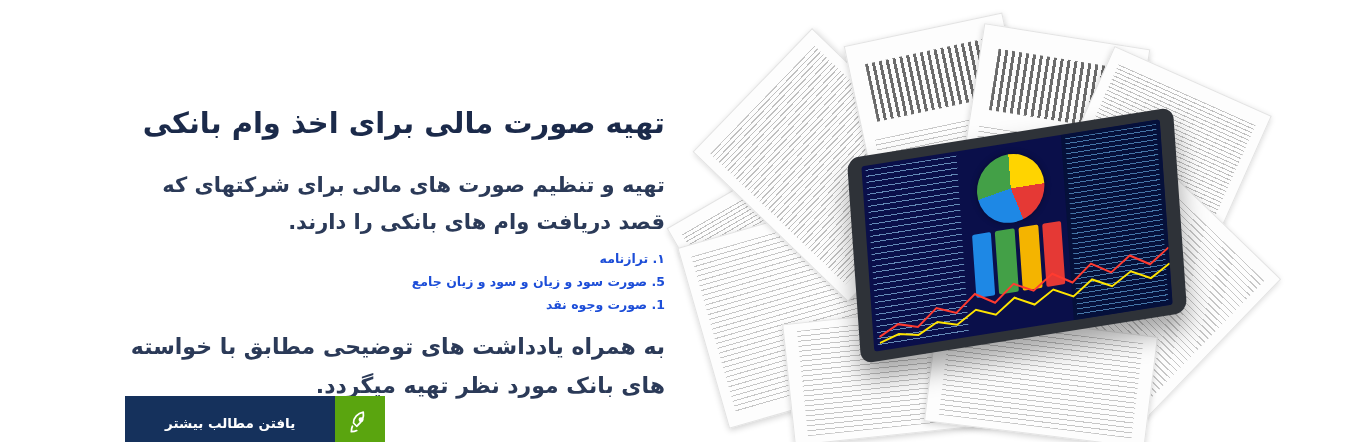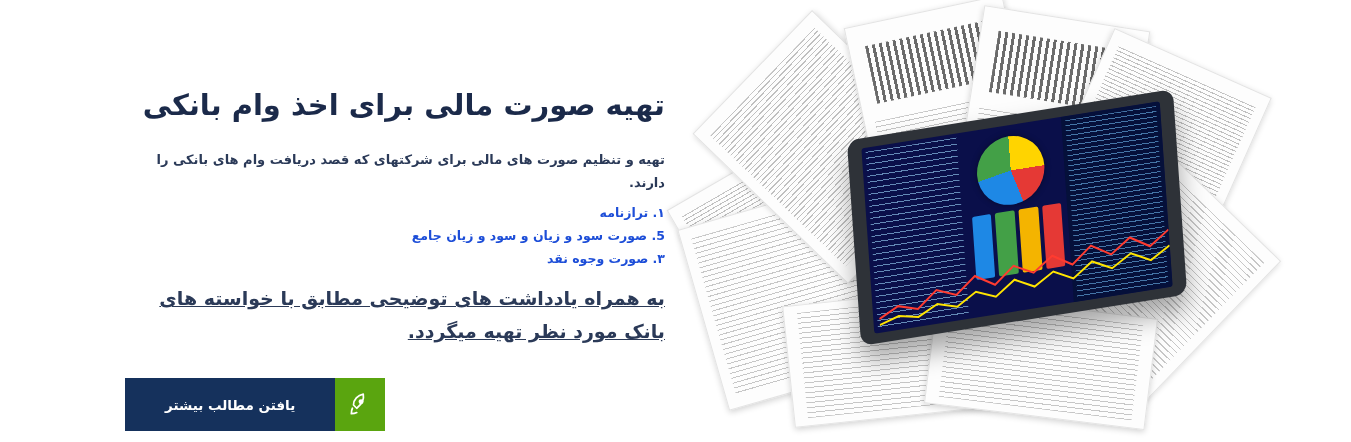--- a/index.html
+++ b/index.html
@@ -8,20 +8,21 @@
     background:#ffffff;
     font-family:"DejaVu Sans","Liberation Sans",sans-serif;
     overflow:hidden;
     position:relative;
   }
   .page{
     position:relative;
     width:1351px;height:346px;
     display:flex;
     flex-direction:row-reverse;
+    margin-top:18px;
   }
 
   
   .visual{
     position:absolute;
     left:690px;top:0;
     width:661px;height:442px;
   }
   .paper-stack{
     position:absolute;
@@ -112,41 +113,40 @@
   h1{
     margin:0;
     font-size:29px;
     line-height:1.35;
     color:#1b2a4a;
     font-weight:700;
     letter-spacing:0;
   }
   .lead{
     margin:24px 0 0 0;
-    font-size:13px;
+    font-size:21px;
     line-height:1.75;
     color:#2b3a58;
     font-weight:700;
   }
   ol.items{
     margin:6px 0 0 0;
     padding:0;
     list-style:none;
     font-size:12.5px;
     line-height:1.85;
     color:#1d4ed8;
     font-weight:700;
   }
   .tail{
     margin:12px 0 0 0;
-    font-size:19px;
+    font-size:22px;
     line-height:1.75;
     color:#2b3a58;
     font-weight:700;
-    text-decoration:underline;
   }
 
   
   .cta{
     position:absolute;
     left:125px;top:378px;
     display:flex;
     flex-direction:row-reverse;
     height:53px;
   }
@@ -230,21 +230,21 @@
 
     </div>
   </div>
 
   <div class="inner">
     <h1>تهیه صورت مالی برای اخذ وام بانکی</h1>
     <p class="lead">تهیه و تنظیم صورت های مالی برای شرکتهای که قصد دریافت وام های بانکی را دارند.</p>
     <ol class="items">
       <li>۱. ترازنامه</li>
       <li>5. صورت سود و زیان و سود و زیان جامع</li>
-      <li>۳. صورت وجوه نقد</li>
+      <li>1. صورت وجوه نقد</li>
     </ol>
     <p class="tail">به همراه یادداشت های توضیحی مطابق با خواسته های بانک مورد نظر تهیه میگردد.</p>
   </div>
 
   <div class="cta">
     <div class="cta-label">یافتن مطالب بیشتر</div>
     <div class="cta-icon">
       <svg width="26" height="26" viewBox="0 0 24 24" fill="none" stroke="#ffffff" stroke-width="1.6" stroke-linecap="round" stroke-linejoin="round">
         <path d="M5 15c-1 2-1 5-1 5s3 0 5-1"></path>
         <path d="M9 15l-3-3c0-5 4-9 9-10 1 5-1 9-6 13z"></path>

